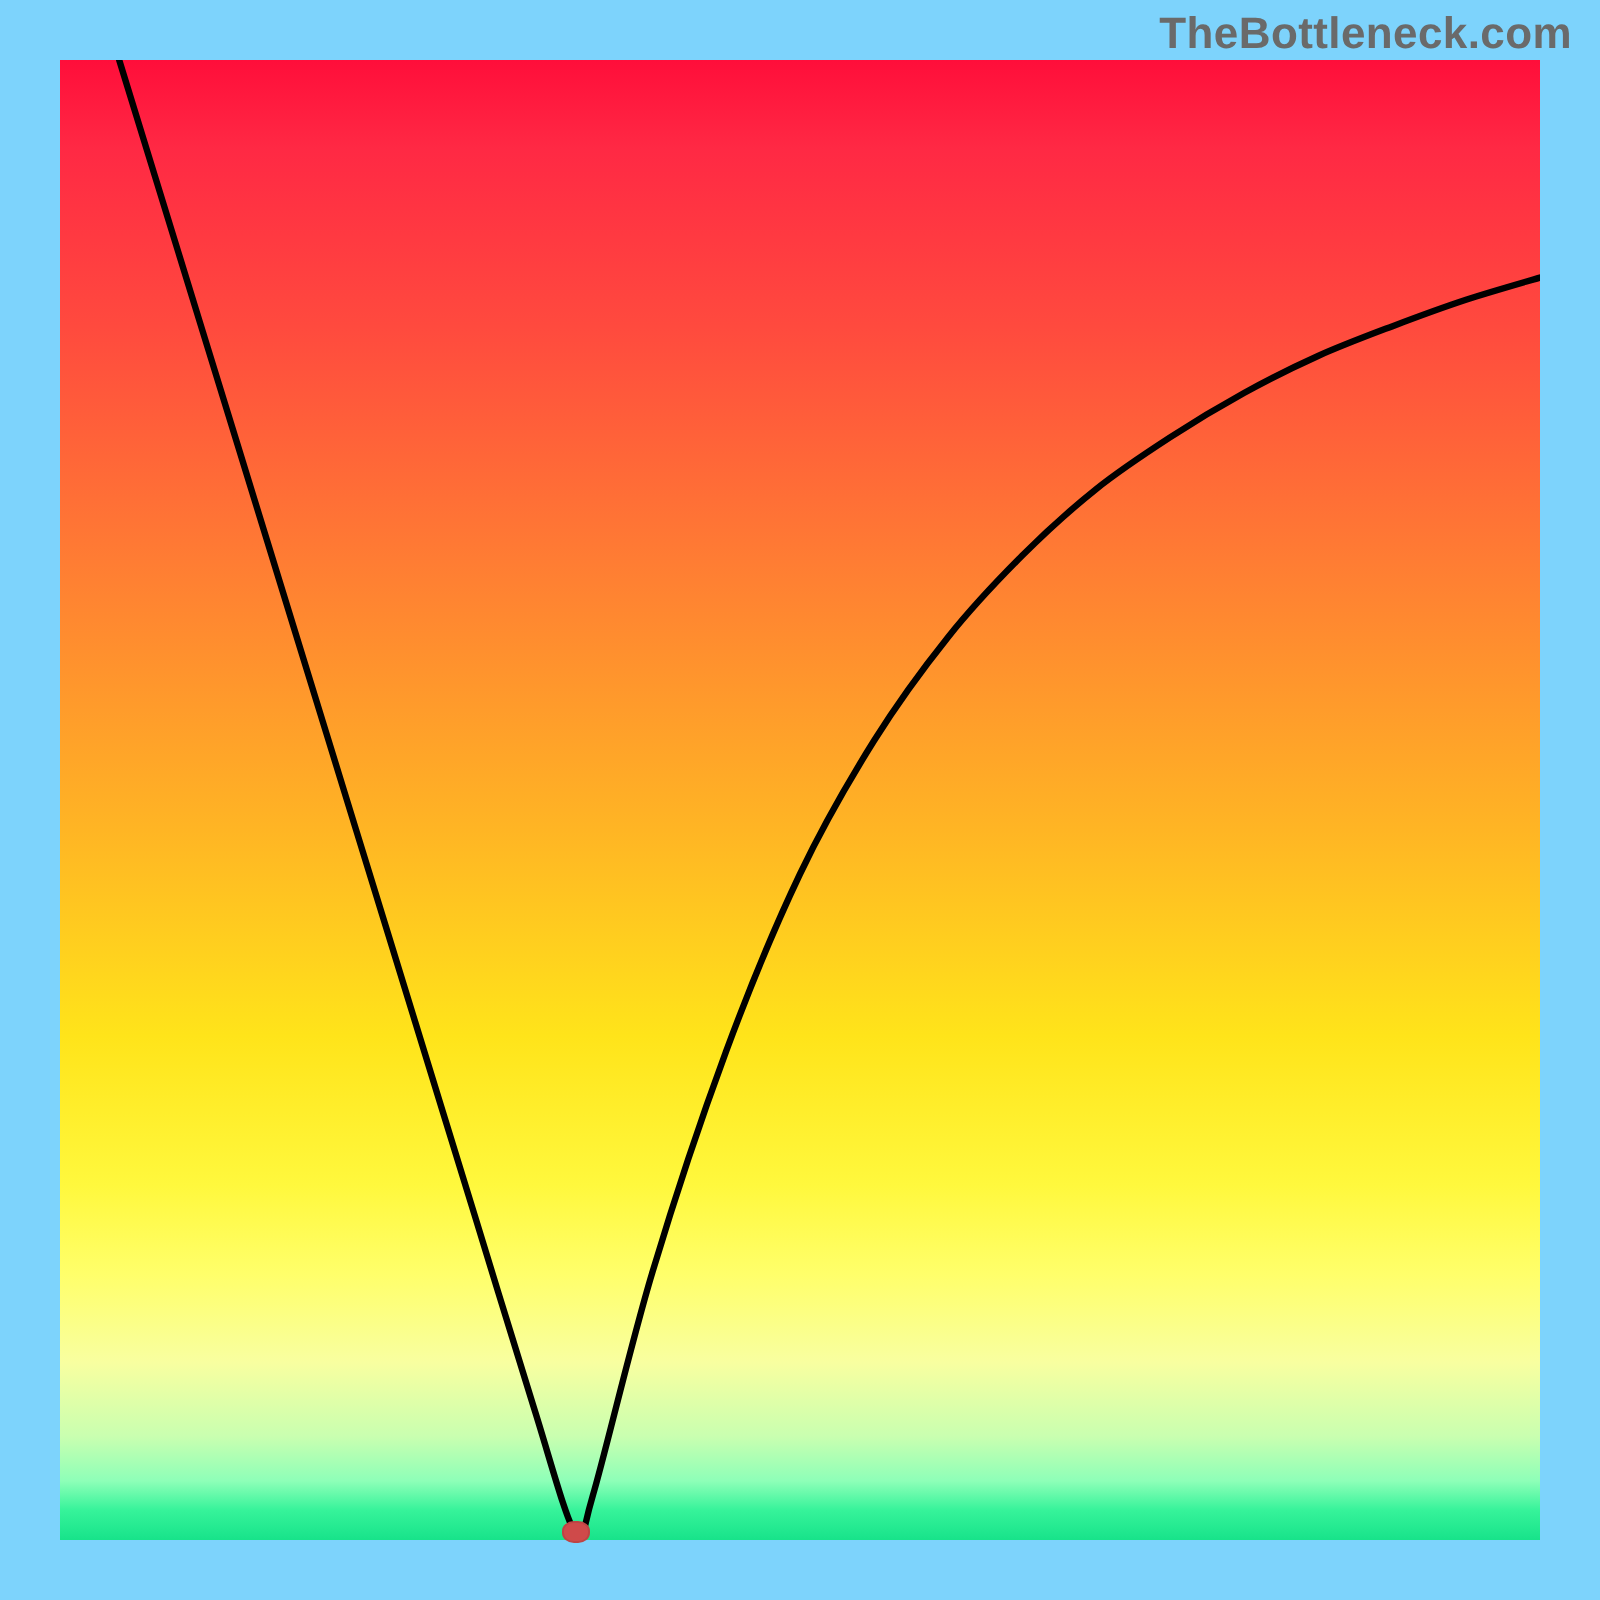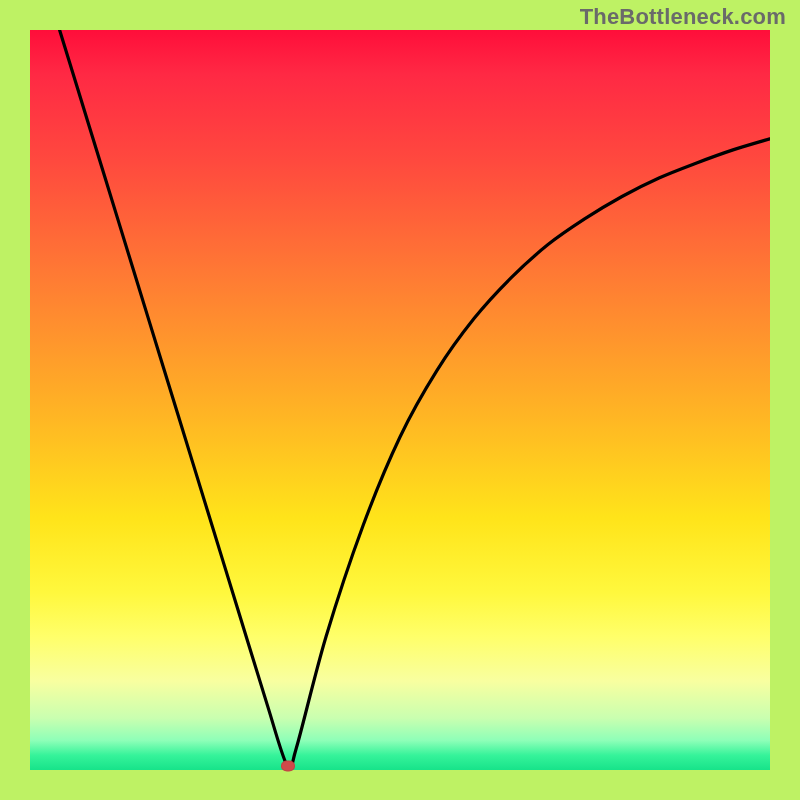--- a/index.html
+++ b/index.html
@@ -7,21 +7,21 @@
     padding: 0;
     width: 800px;
     height: 800px;
     background: #000;
     font-family: Arial, Helvetica, sans-serif;
   }
   .frame {
     position: relative;
     width: 800px;
     height: 800px;
-    background: #bef264;
+    background: #7dd3fc;
   }
   .watermark {
     position: absolute;
     top: 4px;
     right: 14px;
     color: #6a6a6a;
     font-size: 22px;
     font-weight: 600;
     letter-spacing: 0.2px;
   }

